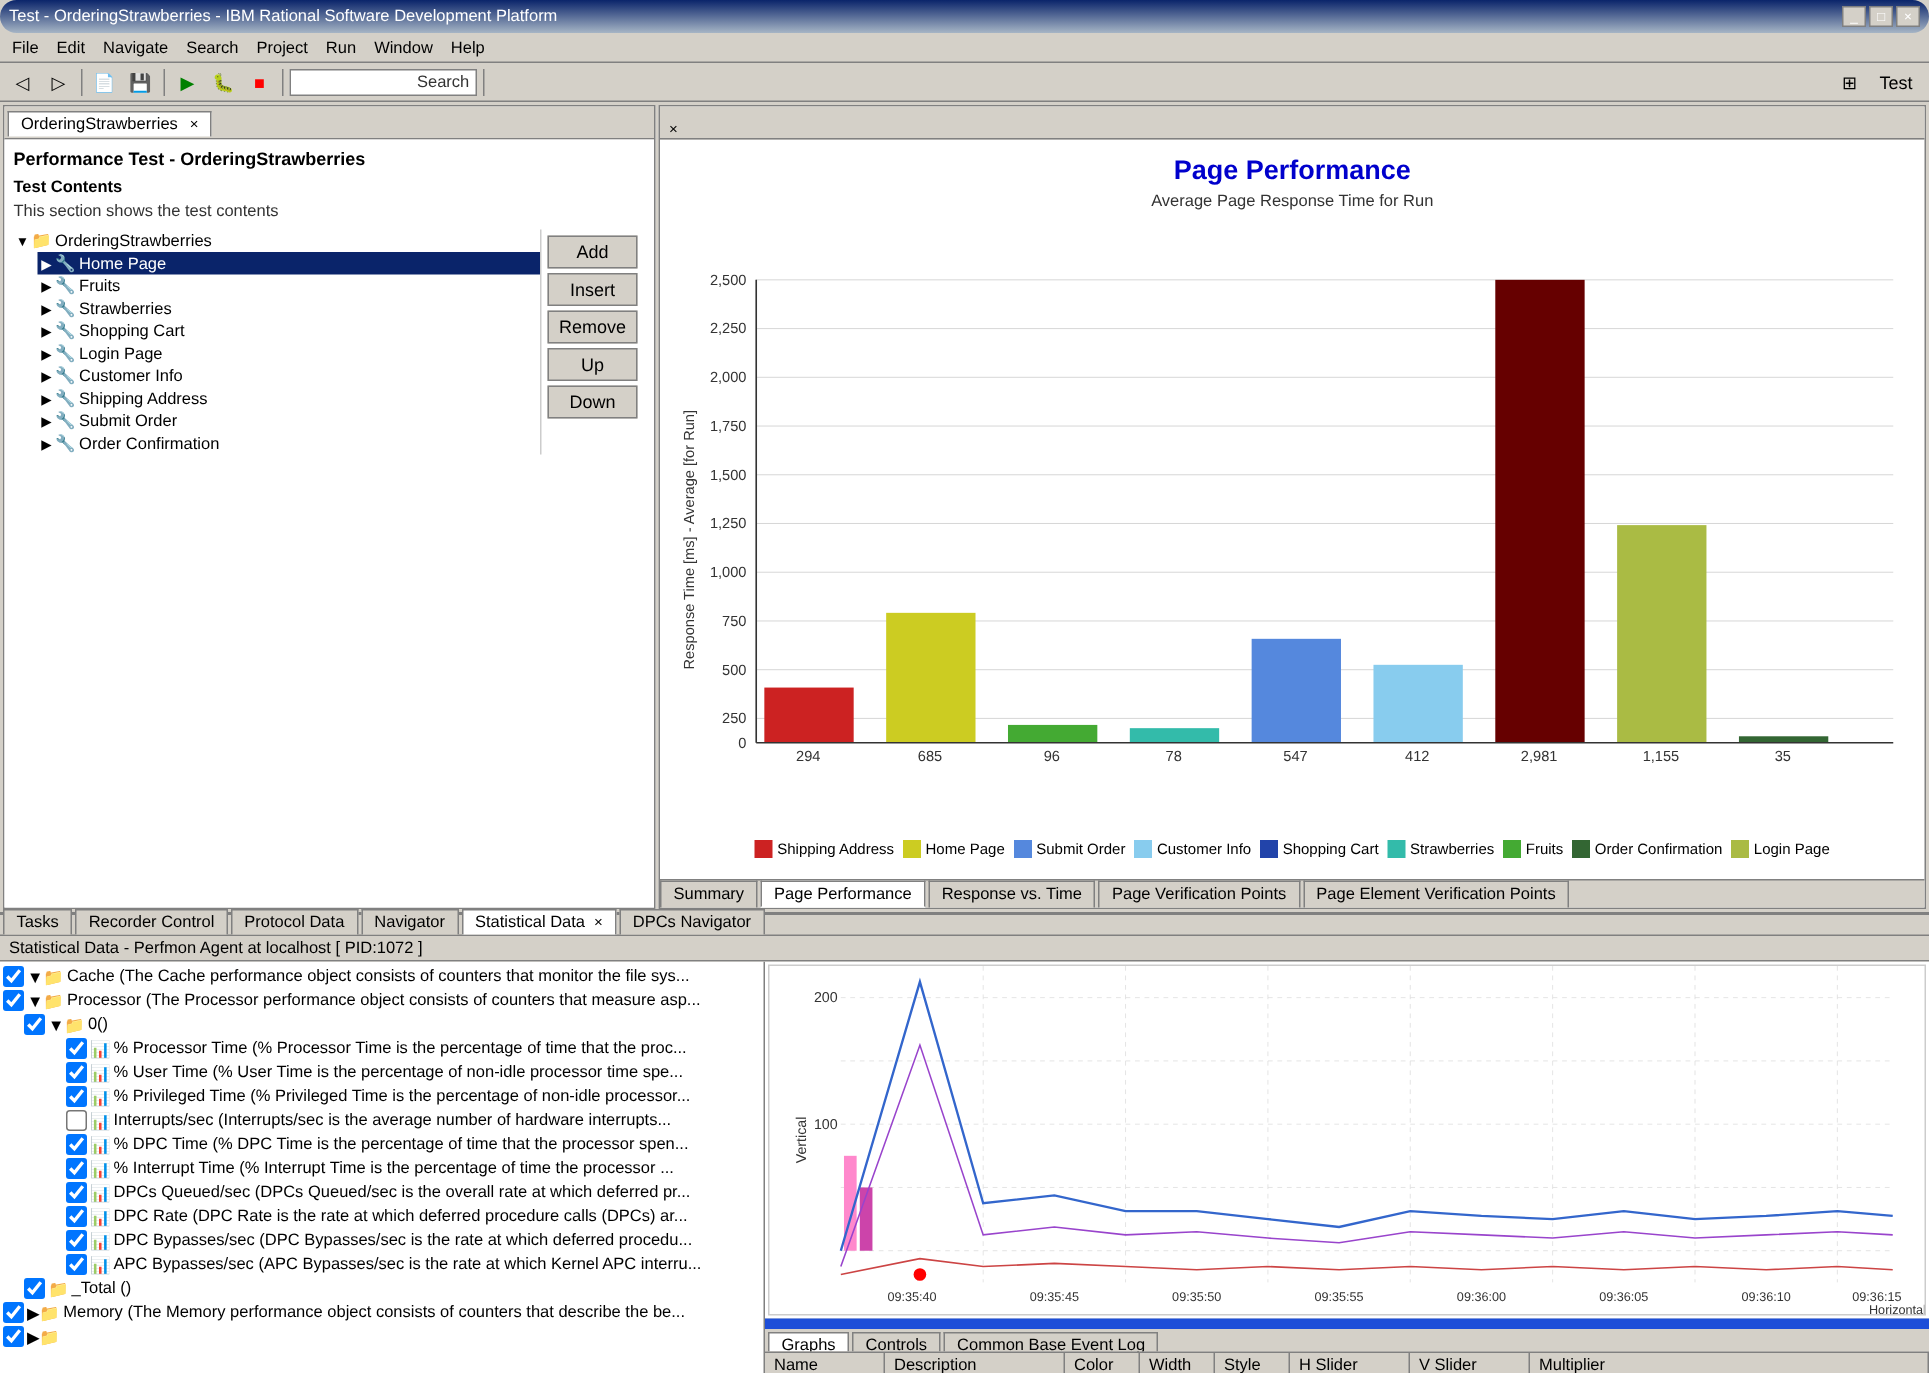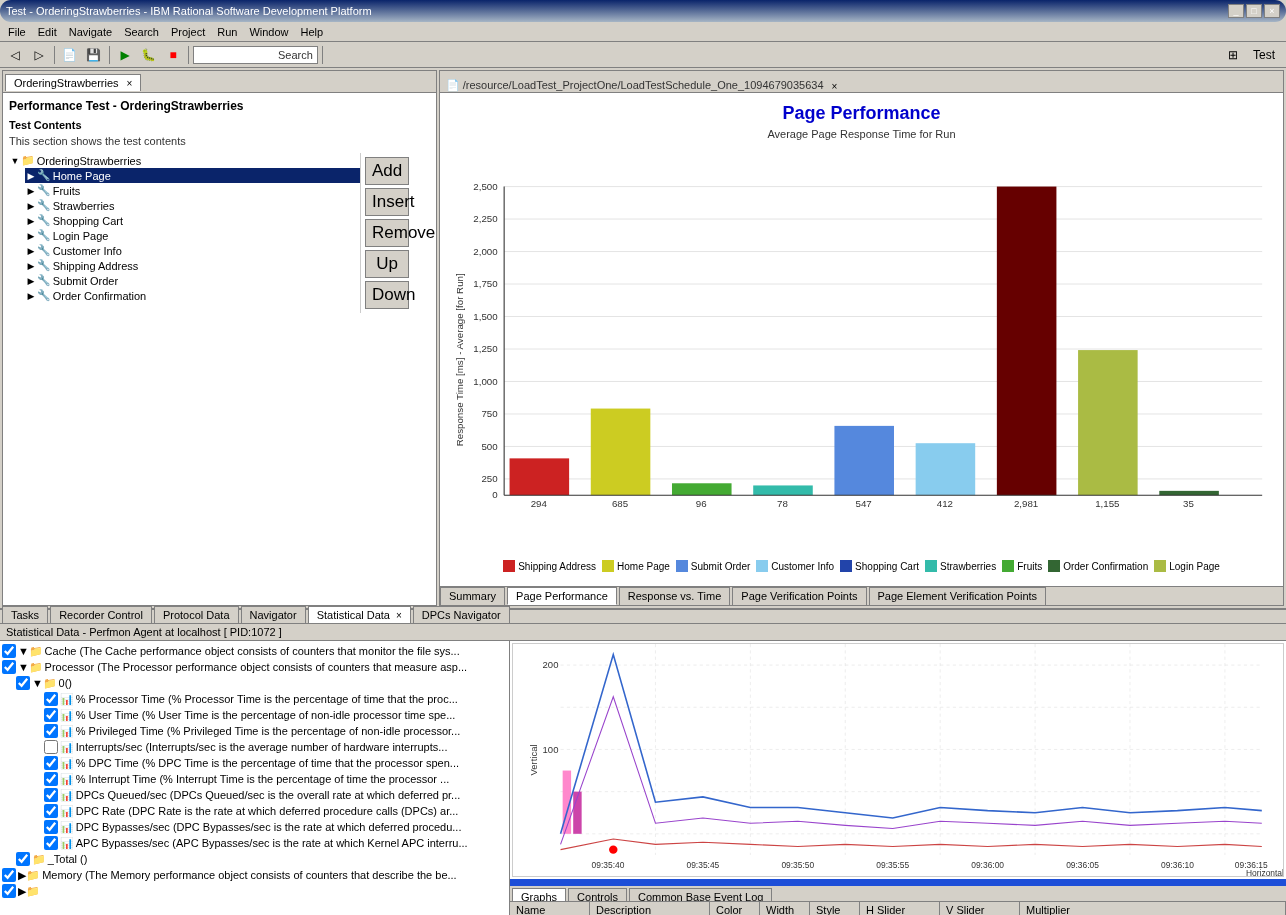--- a/index.html
+++ b/index.html
@@ -91,25 +91,25 @@
 
     
     .tree { font-size: 11px; }
     .tree-item { display: flex; align-items: center; padding: 1px 0; cursor: pointer; }
     .tree-item.selected { background: #0a246a; color: white; }
     .tree-toggle { width: 12px; text-align: center; font-size: 9px; }
     .tree-icon { margin-right: 2px; }
     .tree-label { font-size: 11px; }
     .tree-children { padding-left: 16px; }
     .action-btn {
-      width: 44px;
+      width: 60px;
       padding: 3px 6px;
       background: #d4d0c8;
       border: 1px solid #808080;
-      font-size: 17px;
+      font-size: 12px;
       cursor: pointer;
       text-align: center;
     }
     .action-btn:disabled { color: #808080; }
 
     
     .right-panel {
       flex: 1;
       display: flex;
       flex-direction: column;
@@ -354,21 +354,20 @@
           <button class="action-btn">Remove</button>
           <button class="action-btn">Up</button>
           <button class="action-btn">Down</button>
         </div>
       </div>
     </div>
   </div>
 
   <div class="right-panel" style="display:flex;flex-direction:column;">
     <div class="right-panel-tab-bar">
-      <span style="font-size:11px;padding:0 4px;color:#333;">📄 /resource/LoadTest_ProjectOne/LoadTestSchedule_One_1094679035634</span>
       <span class="tab-close">×</span>
     </div>
 
     <div class="chart-area" style="flex:1;display:flex;flex-direction:column;">
       <div class="chart-title">Page Performance</div>
       <div class="chart-subtitle">Average Page Response Time for Run</div>
 
       <div style="flex:1;display:flex;flex-direction:column;">
         <svg style="flex:1;width:100%;" viewBox="0 0 760 340" preserveAspectRatio="xMidYMid meet">
 

